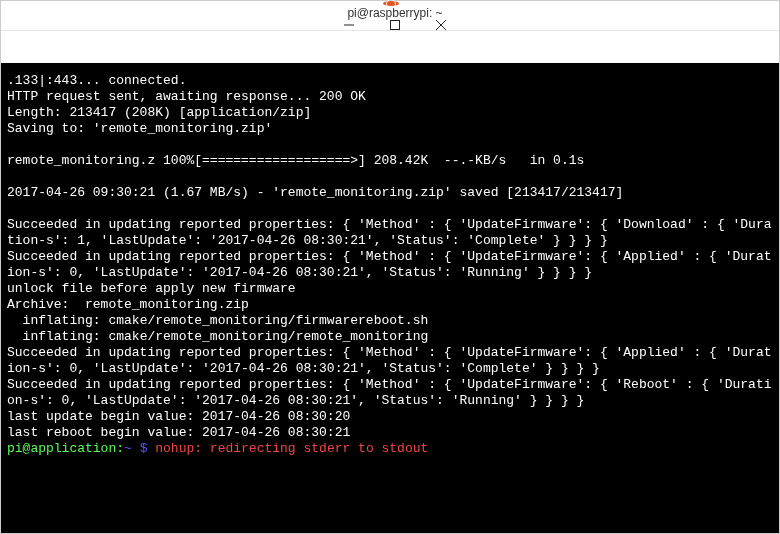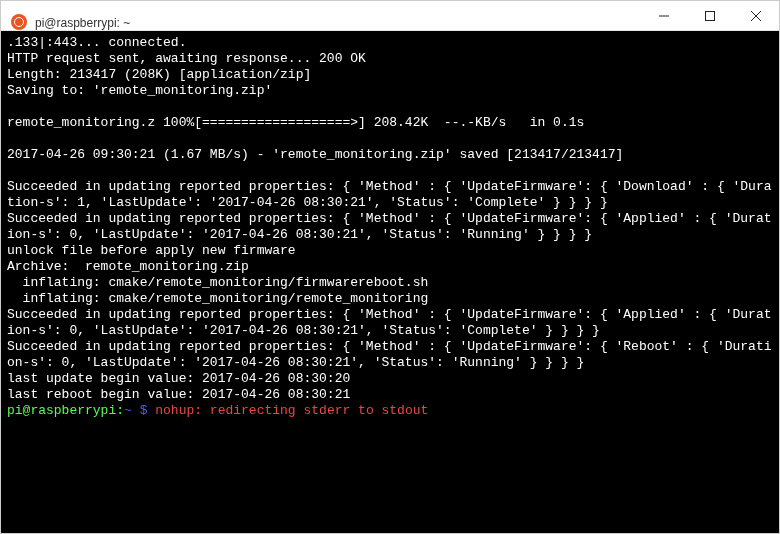--- a/index.html
+++ b/index.html
@@ -15,24 +15,25 @@
     height: 534px;
     background: #ffffff;
     display: flex;
     flex-direction: column;
     border: 1px solid #ccc;
   }
   .titlebar {
     height: 30px;
     background: #ffffff;
     display: flex;
-    align-items: flex-end;
+    align-items: center;
     padding-left: 10px;
     border-bottom: 1px solid #e5e5e5;
     user-select: none;
+    flex-direction: column;
   }
   .app-icon {
     width: 16px;
     height: 16px;
     border-radius: 50%;
     background: #e95420;
     margin-right: 8px;
     display: flex;
     align-items: center;
     justify-content: center;
@@ -65,24 +66,25 @@
     font-size: 12px;
     color: #222;
   }
   .win-btn svg { stroke: #222; }
   .terminal {
     flex: 1;
     background: #000000;
     color: #ffffff;
     font-size: 13px;
     line-height: 16px;
-    padding: 4px 6px;
+    padding: 10px 6px;
     white-space: pre-wrap;
     word-break: break-all;
     overflow: hidden;
+    margin-top: 32px;
   }
   .prompt-user { color: #55ff55; }
   .prompt-path { color: #5555ff; }
   .prompt-cmd { color: #ef4444; }
 </style>
 </head>
 <body>
 
 <div class="window">
   <div class="titlebar">
@@ -120,14 +122,14 @@
 Succeeded in updating reported properties: { 'Method' : { 'UpdateFirmware': { 'Download' : { 'Duration-s': 1, 'LastUpdate': '2017-04-26 08:30:21', 'Status': 'Complete' } } } }
 Succeeded in updating reported properties: { 'Method' : { 'UpdateFirmware': { 'Applied' : { 'Duration-s': 0, 'LastUpdate': '2017-04-26 08:30:21', 'Status': 'Running' } } } }
 unlock file before apply new firmware
 Archive:  remote_monitoring.zip
   inflating: cmake/remote_monitoring/firmwarereboot.sh
   inflating: cmake/remote_monitoring/remote_monitoring
 Succeeded in updating reported properties: { 'Method' : { 'UpdateFirmware': { 'Applied' : { 'Duration-s': 0, 'LastUpdate': '2017-04-26 08:30:21', 'Status': 'Complete' } } } }
 Succeeded in updating reported properties: { 'Method' : { 'UpdateFirmware': { 'Reboot' : { 'Duration-s': 0, 'LastUpdate': '2017-04-26 08:30:21', 'Status': 'Running' } } } }
 last update begin value: 2017-04-26 08:30:20
 last reboot begin value: 2017-04-26 08:30:21</span>
-<span class="prompt-user">pi@raspberrypi</span><span class="prompt-user">:</span><span class="prompt-path">~ $ </span><span class="prompt-cmd">nohup: redirecting stderr to stdout</span></div>
+<span class="prompt-user">pi@application</span><span class="prompt-user">:</span><span class="prompt-path">~ $ </span><span class="prompt-cmd">nohup: redirecting stderr to stdout</span></div>
 </div>
 
 </body></html>

